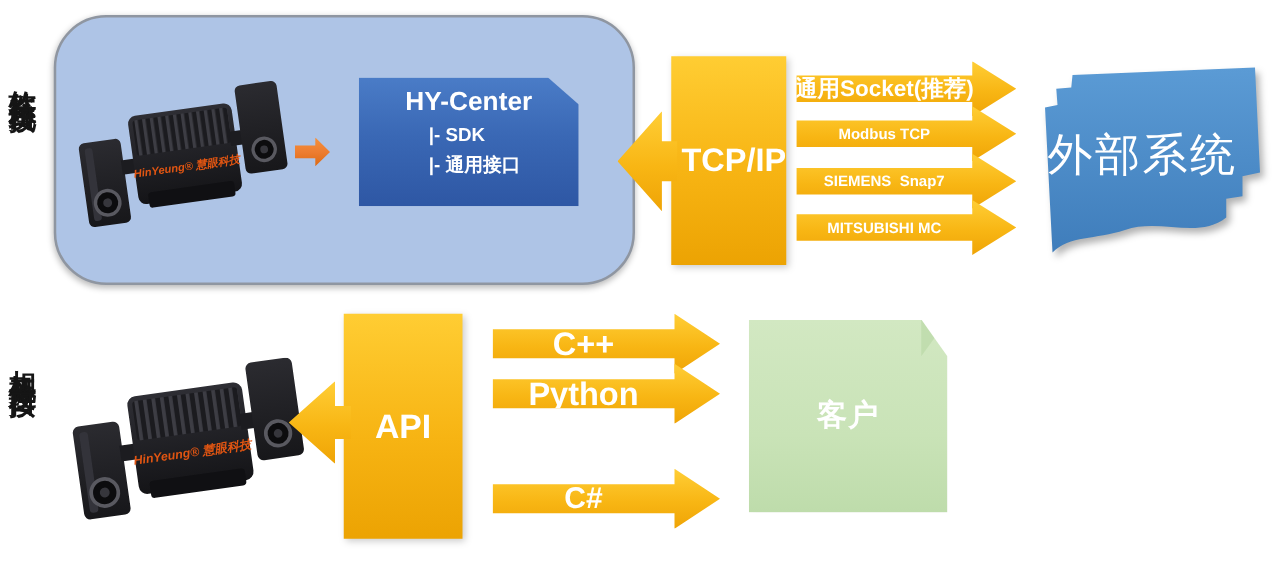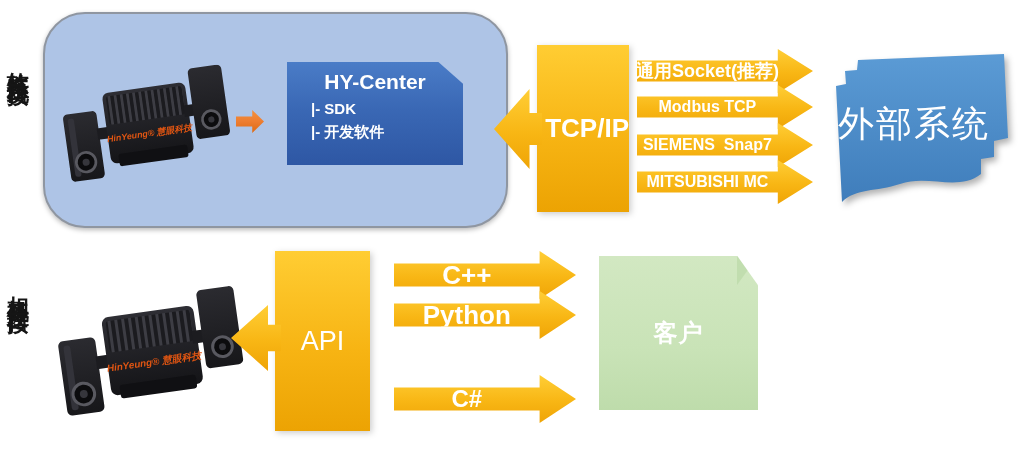--- a/index.html
+++ b/index.html
@@ -36,45 +36,45 @@
 
   
   .hy-box {
     position:absolute; left:287px; top:62px; width:176px; height:103px;
     background:linear-gradient(180deg,#4a7cc7 0%, #3a68b5 45%, #2e57a4 100%);
     clip-path:polygon(0 0, 86% 0, 100% 21%, 100% 100%, 0 100%);
     color:#ffffff; z-index:3;
     filter:drop-shadow(2px 3px 3px rgba(0,0,0,0.28));
   }
   .hy-title { text-align:center; font-size:21px; font-weight:700; margin-top:8px; }
-  .hy-line { font-size:15px; font-weight:700; padding-left:24px; margin-top:6px; }
+  .hy-line { font-size:15px; font-weight:700; padding-left:56px; margin-top:6px; }
 
   
   .gold-block {
     position:absolute;
     background:linear-gradient(180deg,#ffcd33 0%, #f7b413 55%, #eca303 100%);
     color:#ffffff; display:flex; align-items:center; justify-content:center;
     z-index:3; filter:drop-shadow(2px 2px 3px rgba(0,0,0,0.2));
   }
   .tcpip-block { left:537px; top:45px; width:92px; height:167px; font-size:26px; font-weight:700;justify-content:flex-end; }
-  .api-block { left:275px; top:251px; width:95px; height:180px; font-size:27px; font-weight:400; }
+  .api-block { left:275px; top:251px; width:95px; height:180px; font-size:27px; font-weight:700; }
 
   
   .arrow-r, .arrow-l {
     position:absolute;
     background:linear-gradient(180deg,#ffce36 0%, #f8b614 55%, #efa406 100%);
     display:flex; align-items:center; justify-content:center;
     z-index:3; color:#ffffff;
   }
   .arrow-r { clip-path:polygon(0 26%, 80% 26%, 80% 0, 100% 50%, 80% 100%, 80% 74%, 0 74%); }
   .arrow-r .arrow-label { padding-right:20%; white-space:pre; font-weight:700; }
   .arrow-l { clip-path:polygon(0 50%, 74% 0, 74% 30%, 100% 30%, 100% 70%, 74% 70%, 74% 100%); }
 
   .proto-arrow { left:637px; width:176px; height:44px; }
-  .proto-arrow .arrow-label { font-size:16px; }
+  .proto-arrow .arrow-label { font-size:12px; }
   .proto-arrow.first .arrow-label { font-size:18px; }
   .lang-arrow { left:394px; width:182px; height:48px; }
 
   .tcp-left-arrow { left:494px; top:89px; width:48px; height:80px; z-index:4; }
   .api-left-arrow { left:231px; top:305px; width:50px; height:66px; z-index:4; }
 
   .small-arrow {
     position:absolute; left:236px; top:110px; width:28px; height:23px; z-index:3;
     background:linear-gradient(180deg,#f5913b 0%, #ed7d31 50%, #dd6a12 100%);
     clip-path:polygon(0 28%, 58% 28%, 58% 0, 100% 50%, 58% 100%, 58% 72%, 0 72%);
@@ -158,21 +158,21 @@
 
   <svg class="cam cam-top" viewBox="0 0 200 140">
       <use href="#stereo-cam" xlink:href="#stereo-cam"></use>
     </svg>
 
   <div class="small-arrow"></div>
 
   <div class="hy-box">
     <div class="hy-title">HY-Center</div>
     <div class="hy-line">|- SDK</div>
-    <div class="hy-line">|- 开发软件</div>
+    <div class="hy-line">|- 通用接口</div>
   </div>
 
   <div class="arrow-l tcp-left-arrow"></div>
   <div class="gold-block tcpip-block">
     <span>TCP/IP</span>
   </div>
 
   <div class="arrow-r proto-arrow first" style="top:49px">
     <span class="arrow-label">通用Socket(推荐)</span>
   </div>

